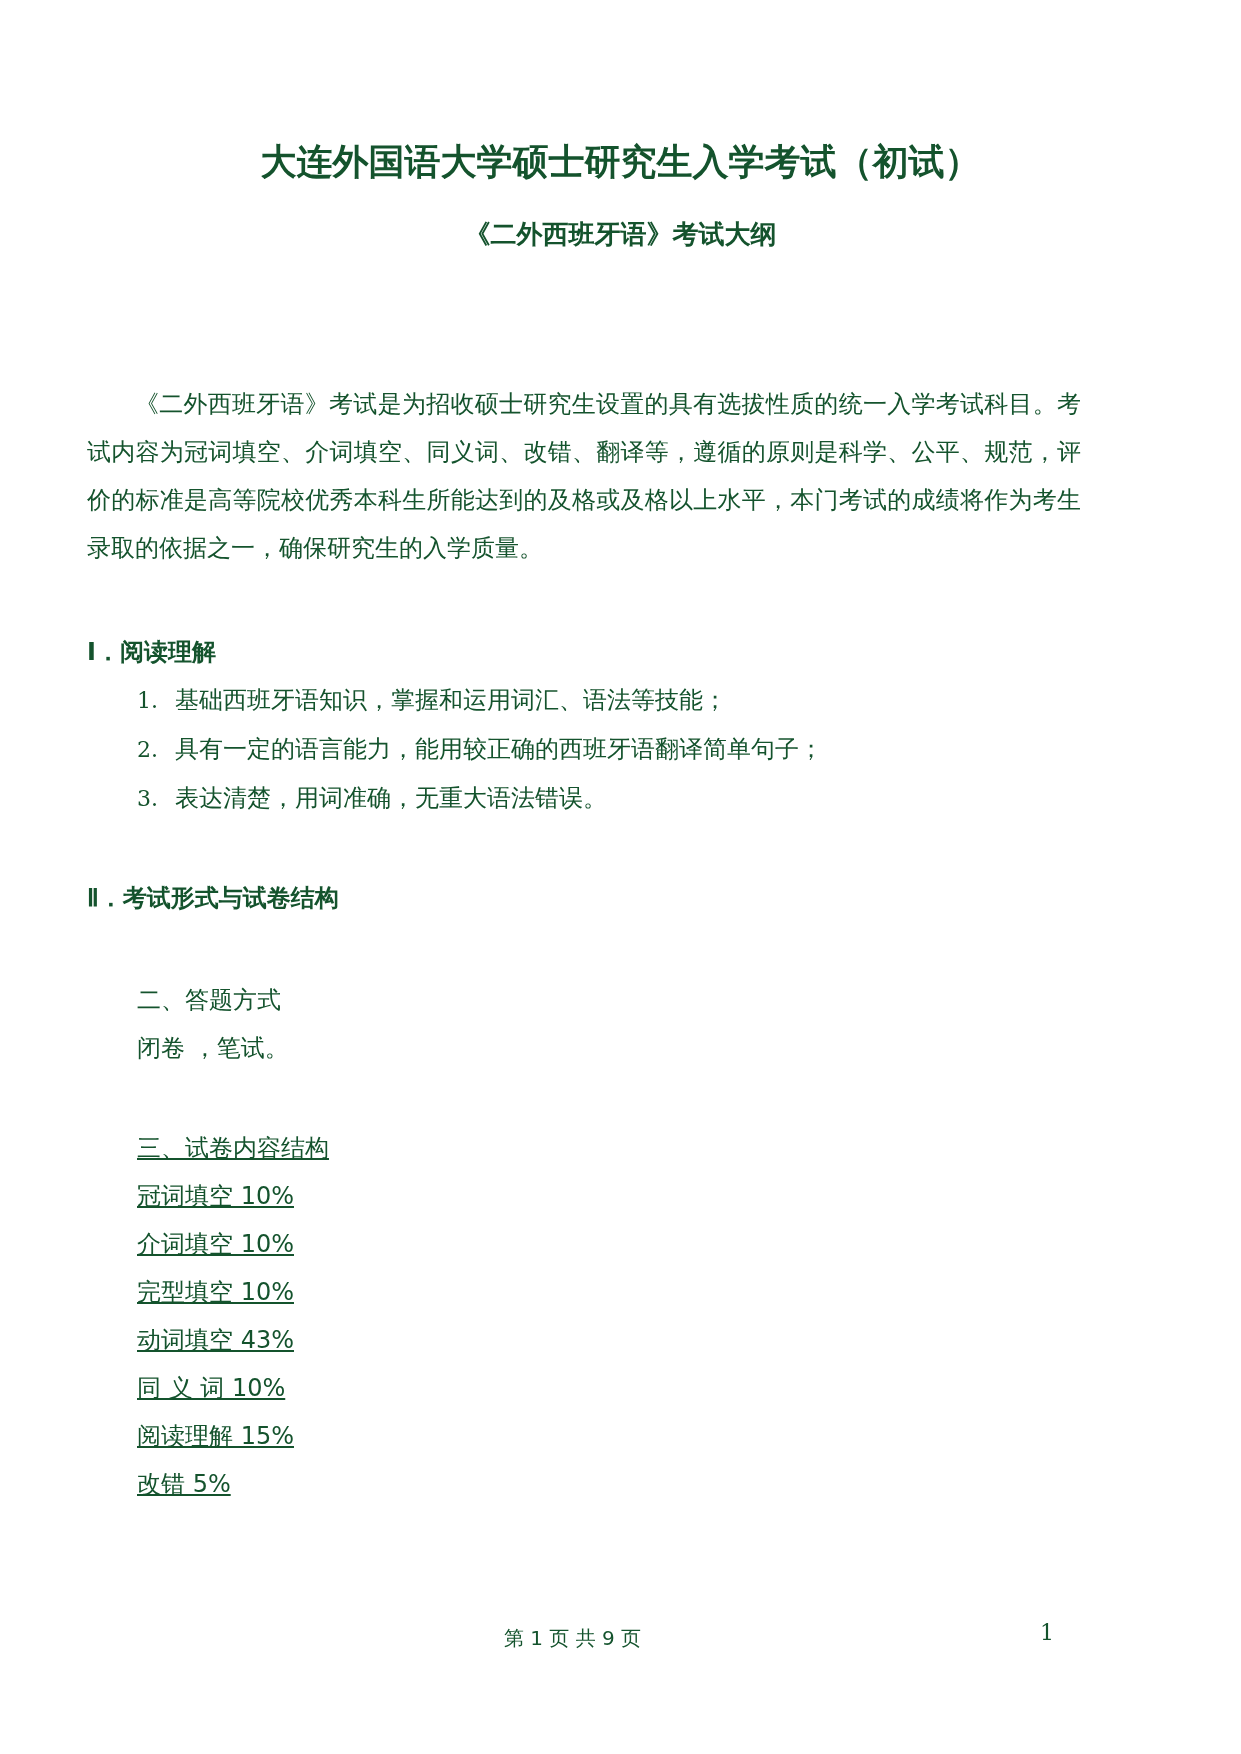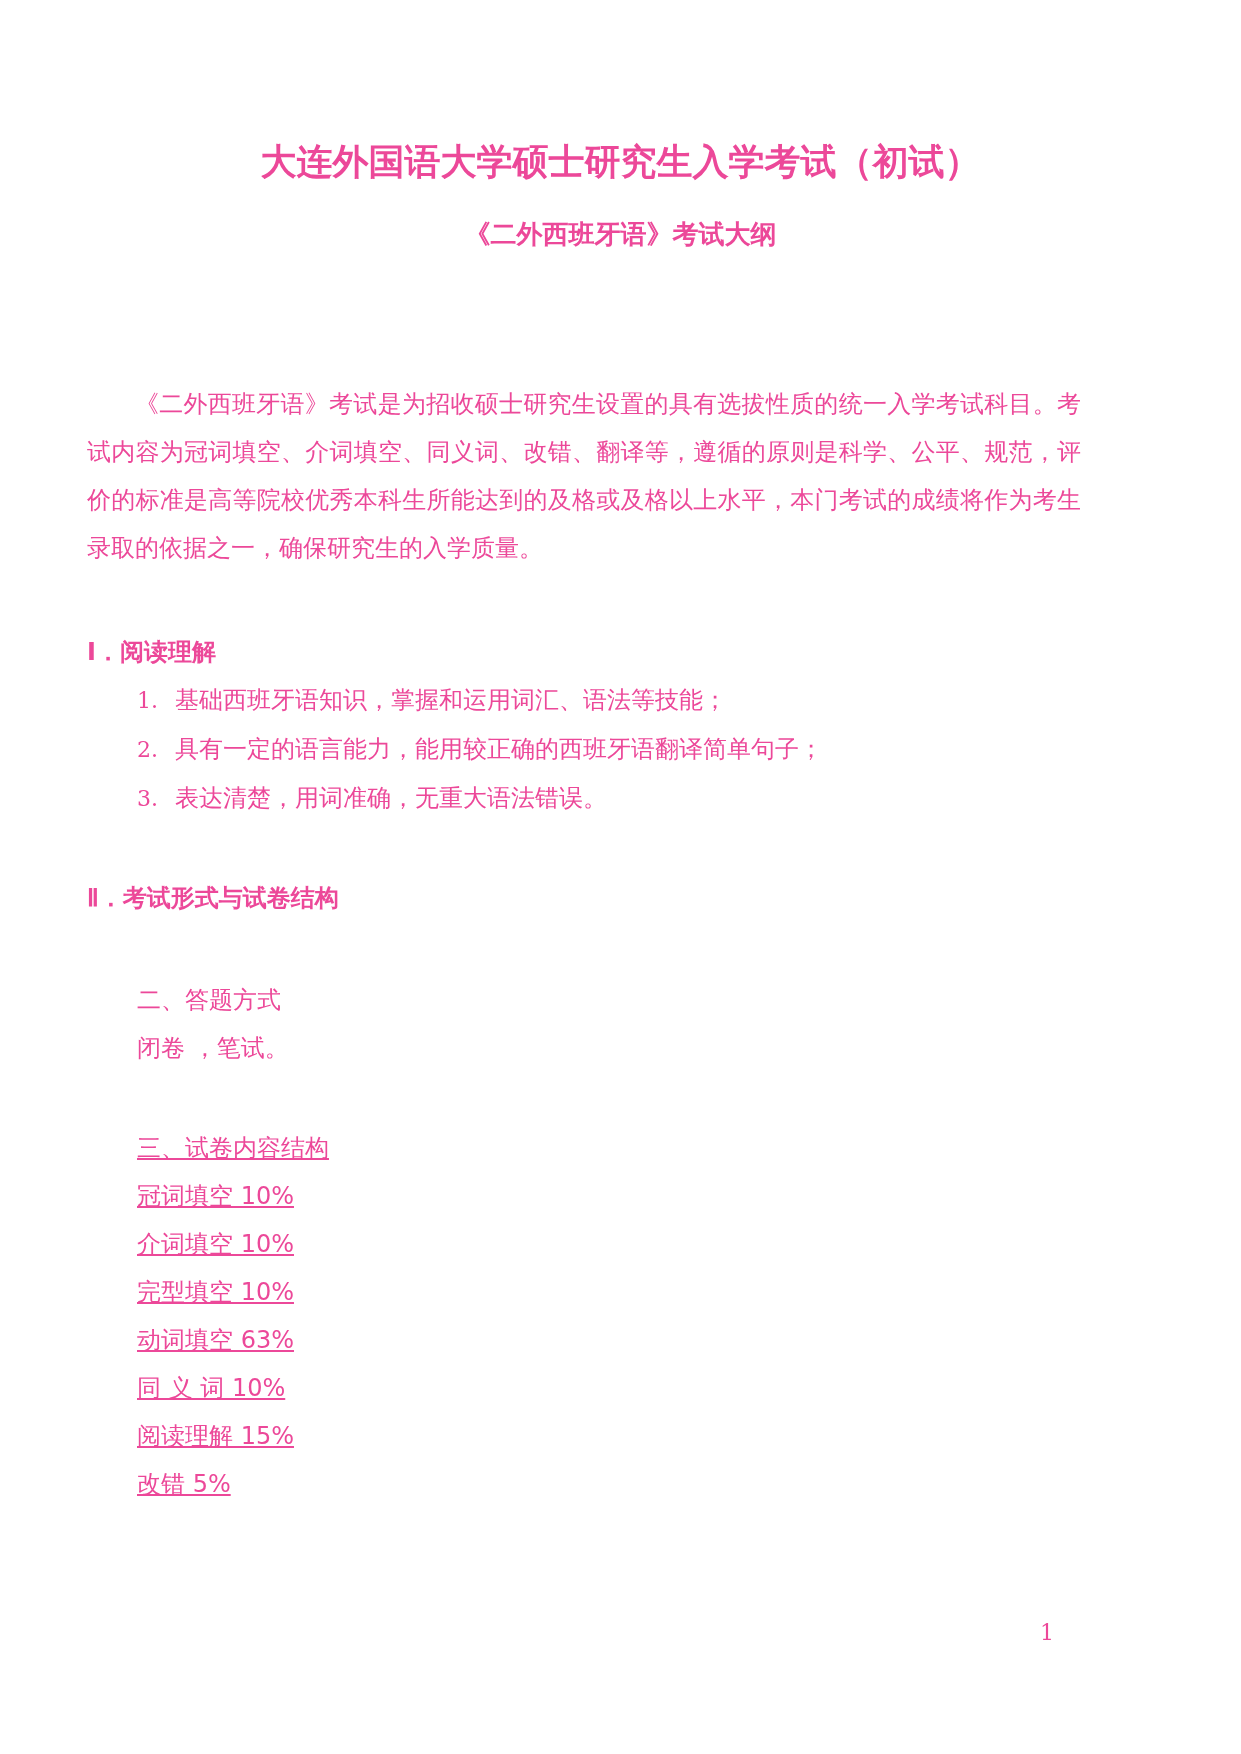--- a/index.html
+++ b/index.html
@@ -2,21 +2,21 @@
 <html><head>
 <meta charset="utf-8">
 <style>
   html, body { margin: 0; padding: 0; background: #6b6b6b; }
   .page {
     position: relative;
     width: 1241px;
     height: 1754px;
     margin: 0 auto;
     background: #ffffff;
-    color: #ec4899;
+    color: #14532d;
     font-family: "DejaVu Sans", sans-serif;
     overflow: hidden;
   }
   .doc-title {
     margin: 0;
     padding-top: 140px;
     font-size: 36px;
     line-height: 44px;
     font-weight: bold;
     text-align: center;
@@ -119,23 +119,24 @@
     <div class="sub-block gap54">
       <div class="sub-title">二、答题方式</div>
       <div class="sub-body">闭卷 ，笔试。</div>
     </div>
 
     <div class="sub-block gap52">
       <div class="sub-title">三、试卷内容结构</div>
       <div class="ratio-item">冠词填空 10%</div>
       <div class="ratio-item">介词填空 10%</div>
       <div class="ratio-item">完型填空 10%</div>
-      <div class="ratio-item">动词填空 63%</div>
+      <div class="ratio-item">动词填空 43%</div>
       <div class="ratio-item">同 义 词 10%</div>
       <div class="ratio-item">阅读理解 15%</div>
       <div class="ratio-item">改错 5%</div>
     </div>
 
   </div>
 
+  <div class="footer-center">第 1 页 共 9 页</div>
   <div class="footer-pagenum">1</div>
 
 </div>
 
 </body></html>

